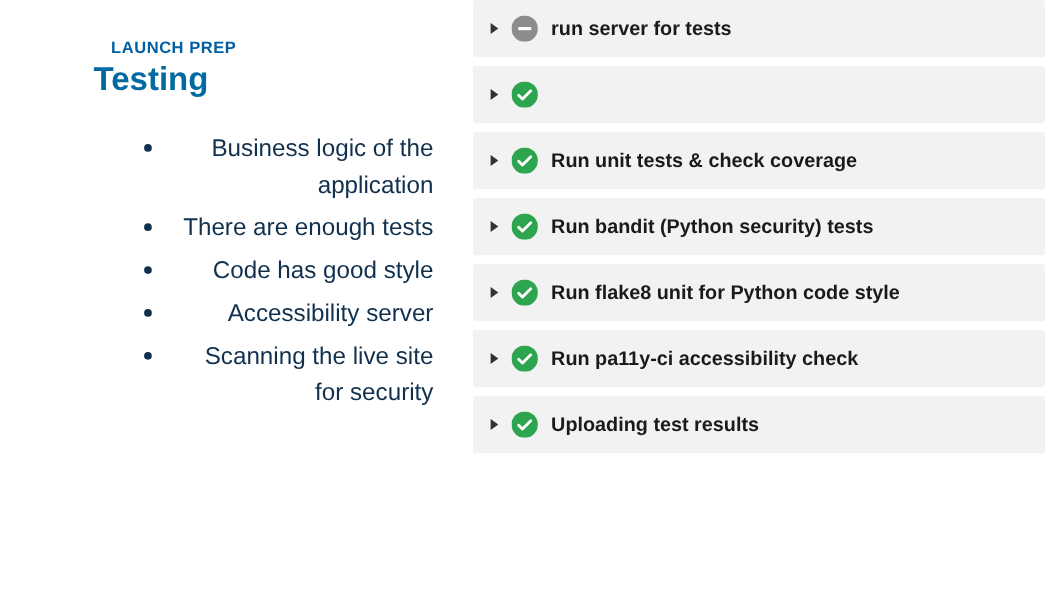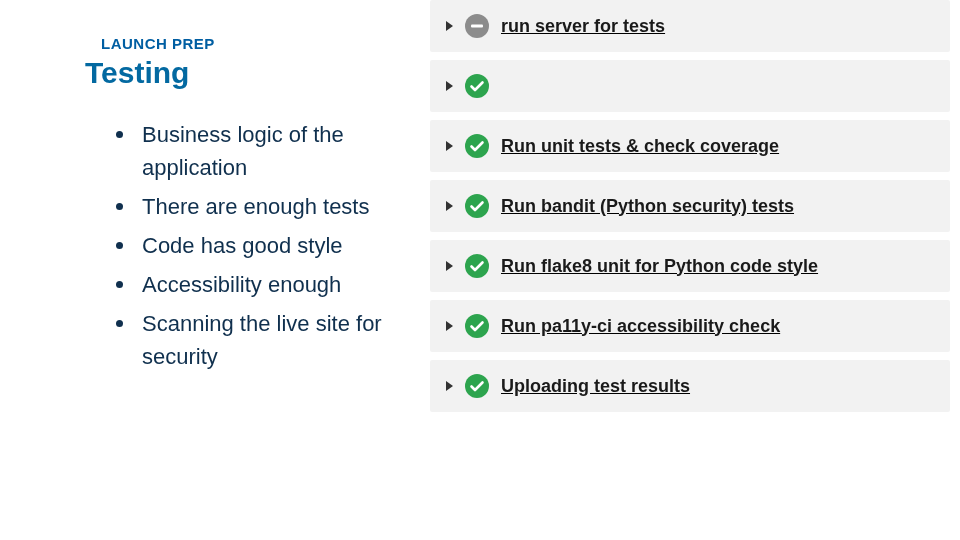--- a/index.html
+++ b/index.html
@@ -32,22 +32,23 @@
     text-transform: uppercase;
   }
   .title {
     font-size: 30px;
     font-weight: 700;
     color: #0369a1;
     margin: 0 0 28px 0;
   }
   ul.bullets {
     list-style: none;
-    margin: 1px;
+    margin: 16px;
     padding: 0 0 0 30px;
+    text-align: right;
   }
   ul.bullets li {
     position: relative;
     font-size: 22px;
     line-height: 1.5;
     color: #10304e;
     margin: 0 0 6px 0;
     padding-left: 26px;
   }
   ul.bullets li::before {
@@ -68,21 +69,20 @@
     flex-direction: column;
   }
   .step {
     background: #f2f2f2;
     border-radius: 2px;
     margin: 0 0 8px 0;
     padding: 14px 16px;
     display: flex;
     align-items: center;
     gap: 12px;
-    text-decoration: underline;
   }
   .step .chevron {
     width: 0;
     height: 0;
     border-top: 5px solid transparent;
     border-bottom: 5px solid transparent;
     border-left: 7px solid #333;
     flex: 0 0 auto;
   }
   .step .status {
@@ -106,21 +106,21 @@
 
 <div class="slide">
 
   <div class="left">
     <p class="eyebrow">LAUNCH PREP</p>
     <h1 class="title">Testing</h1>
     <ul class="bullets">
       <li>Business logic of the application</li>
       <li>There are enough tests</li>
       <li>Code has good style</li>
-      <li>Accessibility enough</li>
+      <li>Accessibility server</li>
       <li>Scanning the live site for security</li>
     </ul>
   </div>
 
   <div class="right">
 
     <div class="step">
       <span class="chevron"></span>
       <span class="status">
         <svg viewBox="0 0 24 24">

